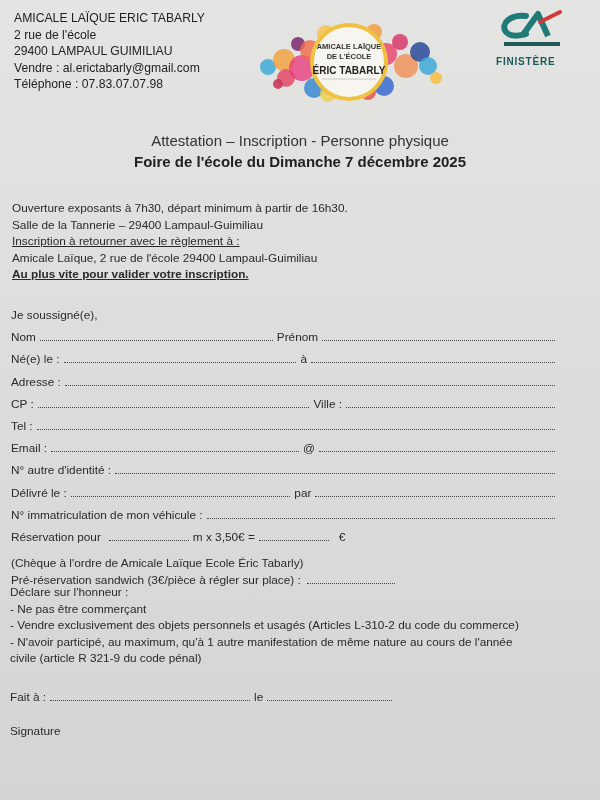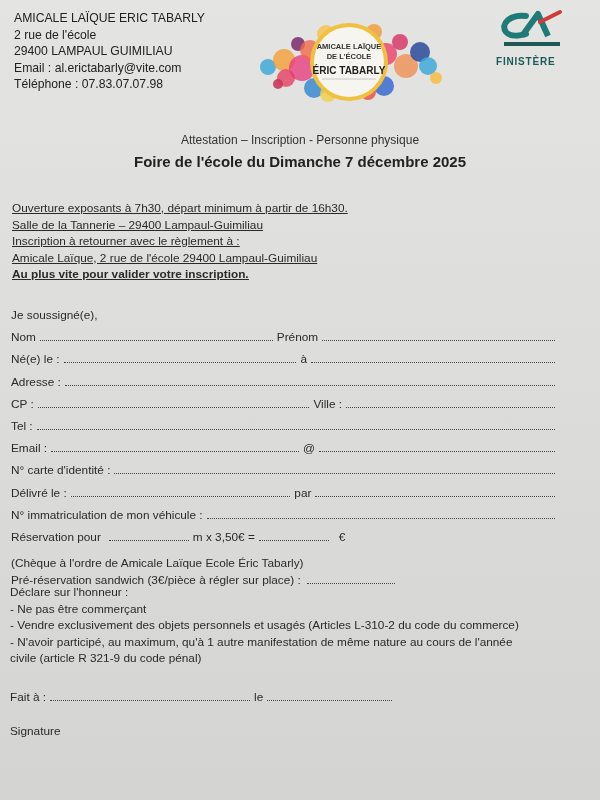--- a/index.html
+++ b/index.html
@@ -8,41 +8,41 @@
     background: linear-gradient(180deg, #e4e4e2 0%, #dcdcda 50%, #d4d4d2 100%);
     font-family: "Liberation Sans", sans-serif;
     color:#2a2a2a;
     position:relative;
   }
   .header-left { position:absolute; left:14px; top:10px; font-size:12.2px; line-height:16.5px; color:#222; }
   .logo-amicale { position:absolute; left:256px; top:22px; width:186px; height:80px; }
   .logo-ca { position:absolute; left:496px; top:8px; width:90px; height:64px; }
   .ca-text { font-size:10px; letter-spacing:0.8px; color:#1a5a5a; margin-top:2px; font-weight:bold; }
   .title-block { position:absolute; top:130px; left:0; width:600px; text-align:center; }
-  .title1 { font-size:12px; color:#333; line-height:21px; }
+  .title1 { font-size:15px; color:#333; line-height:21px; }
   .title2 { font-size:15px; font-weight:bold; color:#222; line-height:22px; }
-  .info { position:absolute; left:12px; top:200px; font-size:11.8px; line-height:16.5px; color:#2a2a2a;text-decoration:underline; }
+  .info { position:absolute; left:12px; top:200px; font-size:11.8px; line-height:16.5px; color:#2a2a2a; }
   .u { text-decoration:underline; }
   .b { font-weight:bold; }
   .form { position:absolute; left:11px; top:308px; width:548px; font-size:11.8px; color:#2a2a2a; }
   .row { display:flex; align-items:baseline; height:22.2px; white-space:nowrap; }
   .dots { flex:1; border-bottom:1.5px dotted #444; margin:0 4px; height:10px; }
   .dots.fixed { flex:none; }
   .decl { position:absolute; left:10px; top:584px; font-size:11.8px; line-height:16.5px; color:#2a2a2a; }
   .sign { position:absolute; left:10px; top:690px; font-size:11.8px; color:#2a2a2a; }
   .sign .row { height:22px; }
 </style>
 </head>
 <body>
 
 <div class="header-left">
   <div>AMICALE LAÏQUE ERIC TABARLY</div>
   <div>2 rue de l'école</div>
   <div>29400 LAMPAUL GUIMILIAU</div>
-  <div>Email : al.erictabarly@vite.com</div>
+  <div>Vendre : al.erictabarly@gmail.com</div>
   <div>Téléphone : 07.83.07.07.98</div>
 </div>
 
 <div class="logo-amicale">
   <svg width="186" height="80" viewBox="0 0 186 80">
     <circle cx="12" cy="45" r="8" fill="#3fa9d8" opacity="0.85"></circle>
     <circle cx="28" cy="38" r="11" fill="#f2a03a" opacity="0.8"></circle>
     <circle cx="30" cy="56" r="9" fill="#e44a6a" opacity="0.85"></circle>
     <circle cx="46" cy="46" r="13" fill="#e8347a" opacity="0.75"></circle>
     <circle cx="42" cy="22" r="7" fill="#7a2a6a" opacity="0.85"></circle>
@@ -121,21 +121,21 @@
     <span>Tel :</span>
     <span class="dots"></span>
   </div>
   <div class="row">
     <span>Email :</span>
     <span class="dots" style="flex:1.05"></span>
     <span>@</span>
     <span class="dots"></span>
   </div>
   <div class="row">
-    <span>N° carte d'identité :</span>
+    <span>N° autre d'identité :</span>
     <span class="dots"></span>
   </div>
   <div class="row">
     <span>Délivré le :</span>
     <span class="dots" style="flex:1.1"></span>
     <span>par</span>
     <span class="dots" style="flex:1.2"></span>
   </div>
   <div class="row">
     <span>N° immatriculation de mon véhicule :</span>

